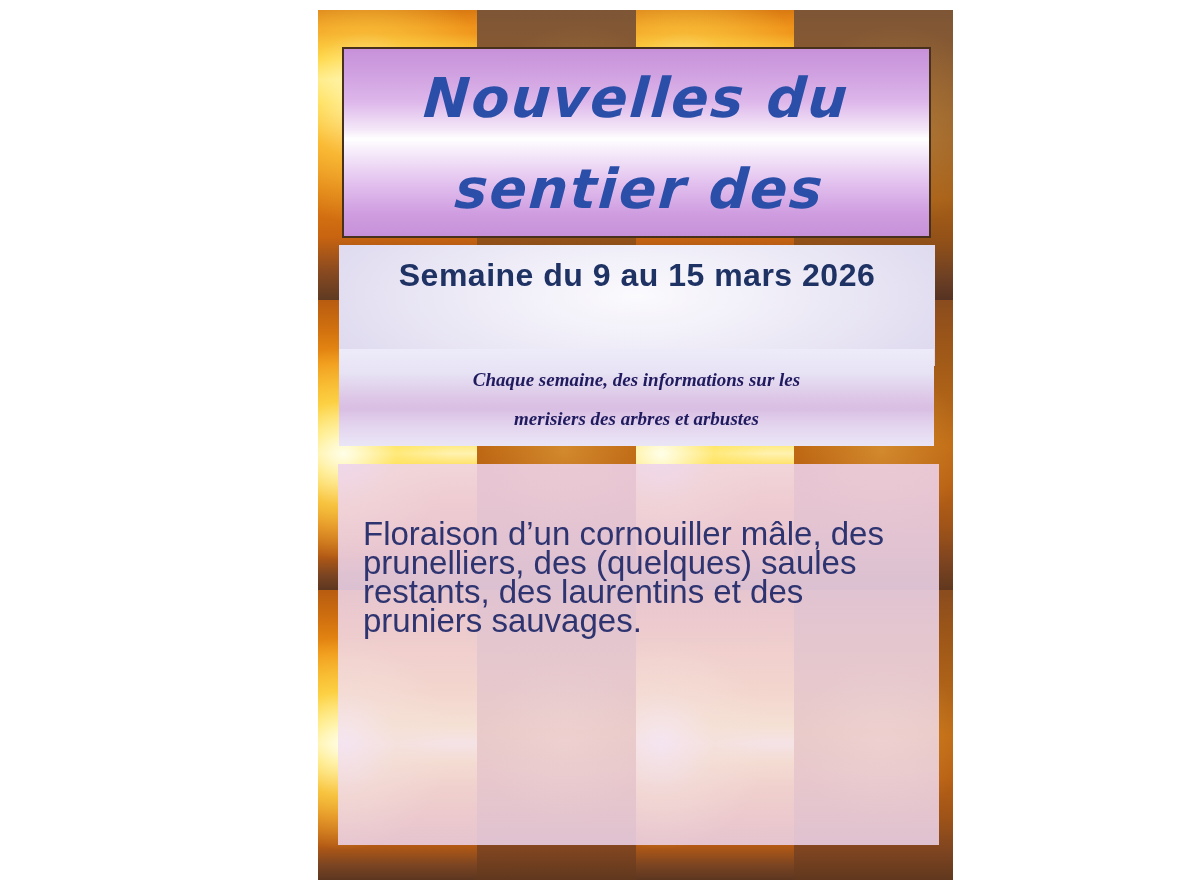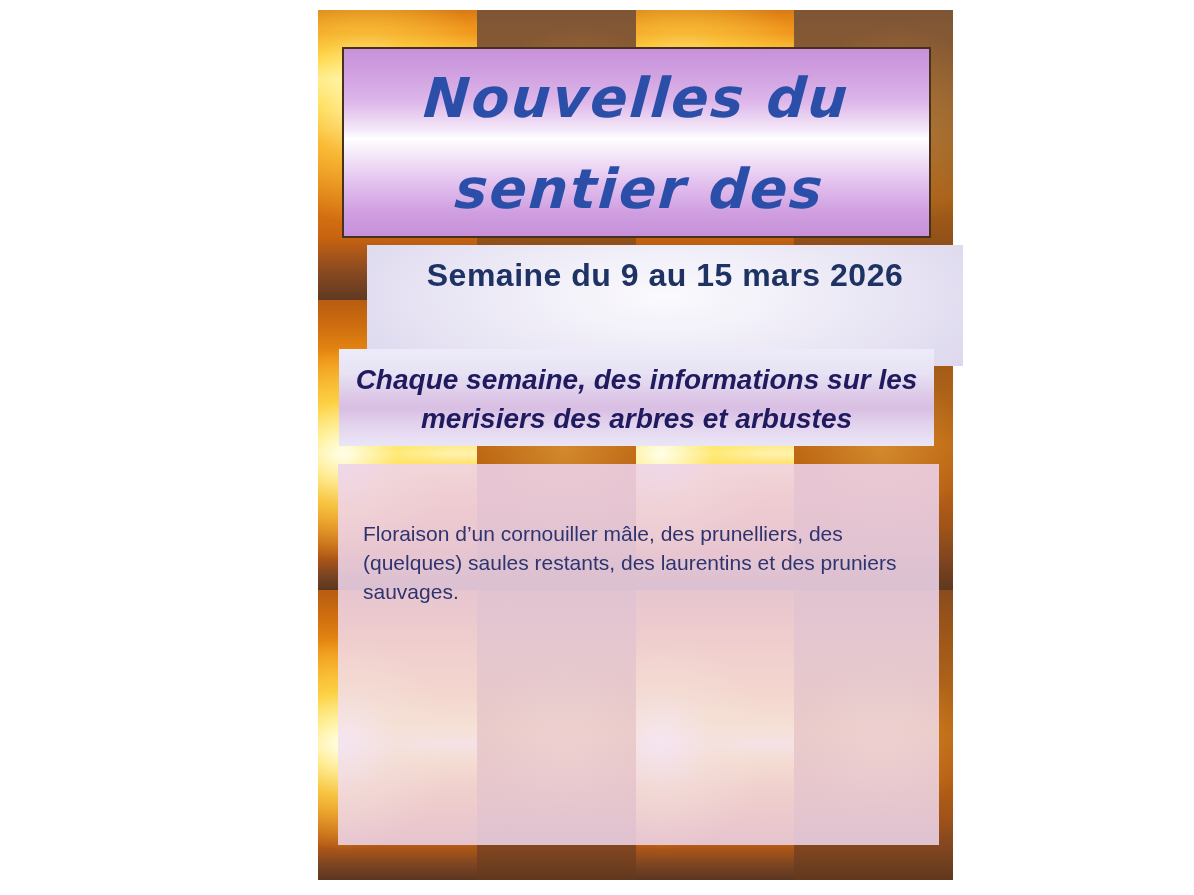--- a/index.html
+++ b/index.html
@@ -67,21 +67,20 @@
     transform: skewX(-4deg);
   }
 
   .week-box {
     position: absolute;
     left: 339px; top: 245px;
     width: 596px; height: 121px;
     background: radial-gradient(ellipse 70% 120% at 50% 42%, #fbfafd 0%, #ece9f6 45%, #ddd8ee 85%, #d7d1ea 100%);
     text-align: center;
     padding-top: 12px;
-    margin-left: 28px;
   }
   .week-text {
     font-size: 32px;
     font-weight: bold;
     color: #1e3264;
     letter-spacing: 0.5px;
   }
 
   .subtitle-box {
     position: absolute;
@@ -89,37 +88,38 @@
     width: 595px; height: 97px;
     background: linear-gradient(180deg,
       #edebfa 0%, #e7e2f4 25%, #dcc5e6 52%, #d9bfe3 62%,
       #e3d3ee 78%, #eae6f6 100%);
     text-align: center;
     padding-top: 11px;
   }
   .subtitle-line {
     font-style: italic;
     font-weight: bold;
-    font-size: 28px;
+    font-size: 19px;
     line-height: 39px;
     color: #1f1b5e;
+    font-family: Liberation Serif, serif;
   }
 
   .body-box {
     position: absolute;
     left: 338px; top: 464px;
     width: 601px; height: 381px;
     background: linear-gradient(180deg,
       rgba(238,211,238,0.87) 0%, rgba(240,217,240,0.85) 40%,
       rgba(243,224,242,0.82) 70%, rgba(238,214,238,0.86) 100%);
     padding: 55px 10px 0 25px;
   }
   .body-box p {
     margin: 0 0 26px 0;
-    font-size: 21px;
+    font-size: 33px;
     line-height: 29px;
     color: #2e3470;
   }
 </style>
 </head>
 <body>
 
 <div class="page">
 
   <div class="photo">

